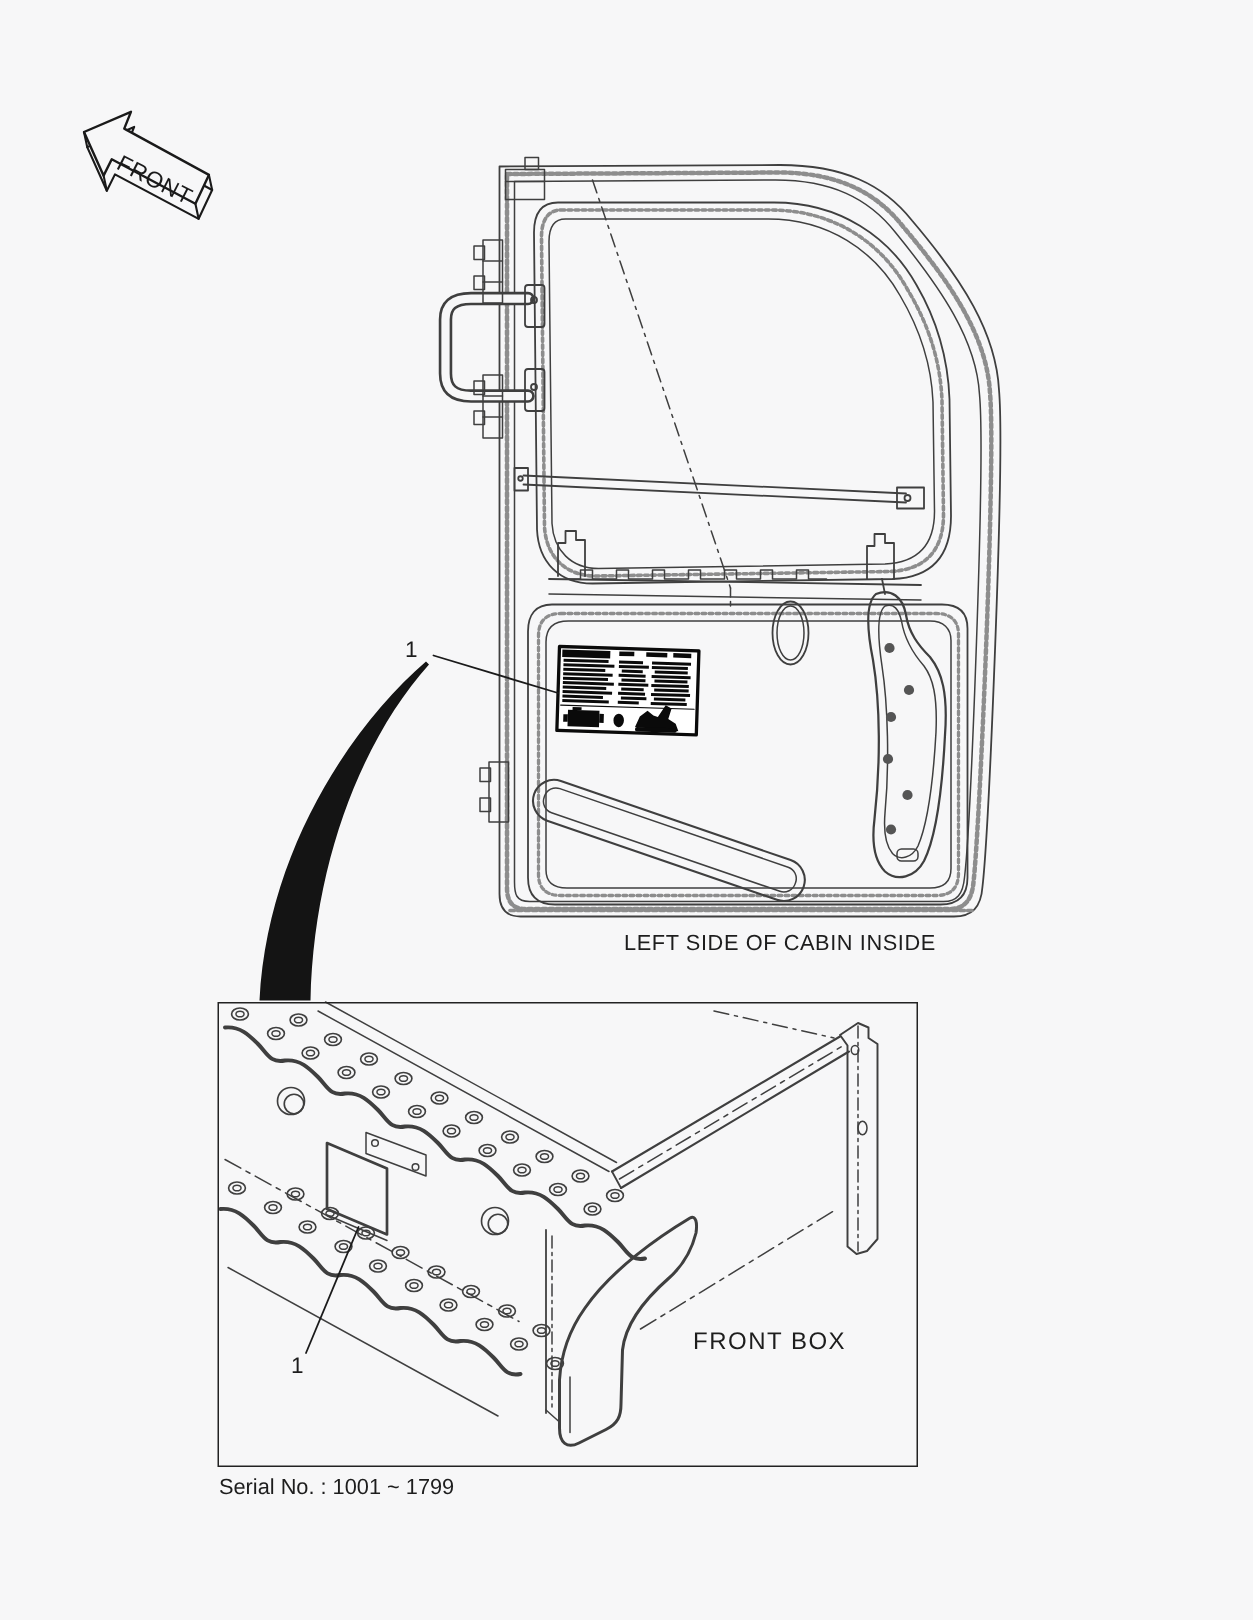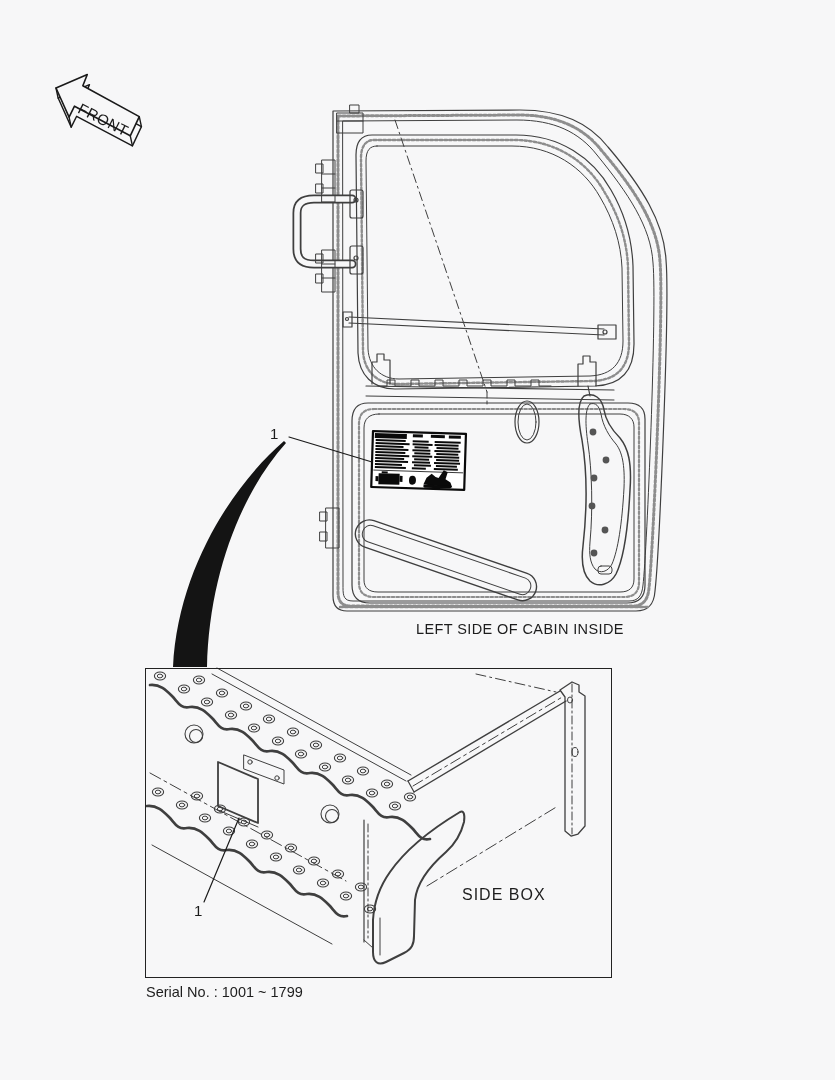--- a/index.html
+++ b/index.html
@@ -295,17 +295,17 @@
   </svg>
 
   <div class="detail-box"></div>
 
   <div class="txt callout" style="left:270px; top:425px;">1</div>
 
   <div class="txt caption" style="left:391px; top:621px;margin-left:25px;">LEFT SIDE OF CABIN INSIDE</div>
 
   <div class="txt callout" style="left:194px; top:902px;">1</div>
 
-  <div class="txt partname" style="left:462px; top:886px;">SIDE BOX</div>
+  <div class="txt partname" style="left:462px; top:886px;">FRONT BOX</div>
 
   <div class="txt serial" style="left:146px; top:984px;">Serial No. : 1001 ~ 1799</div>
 
 </div>
 
 </body></html>

